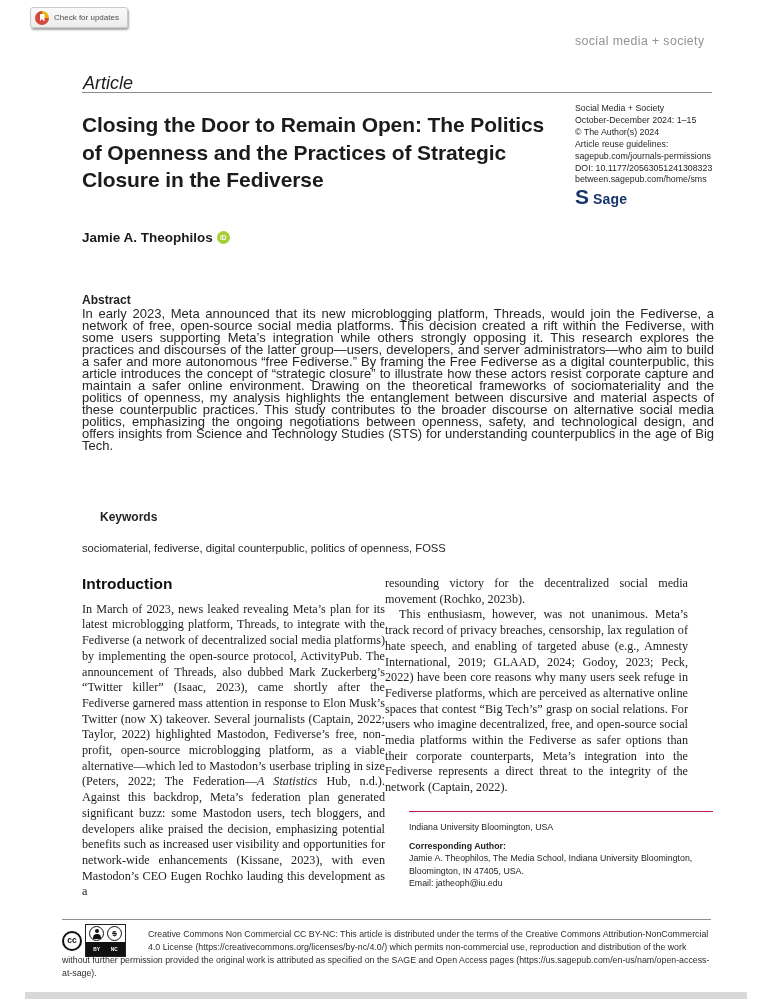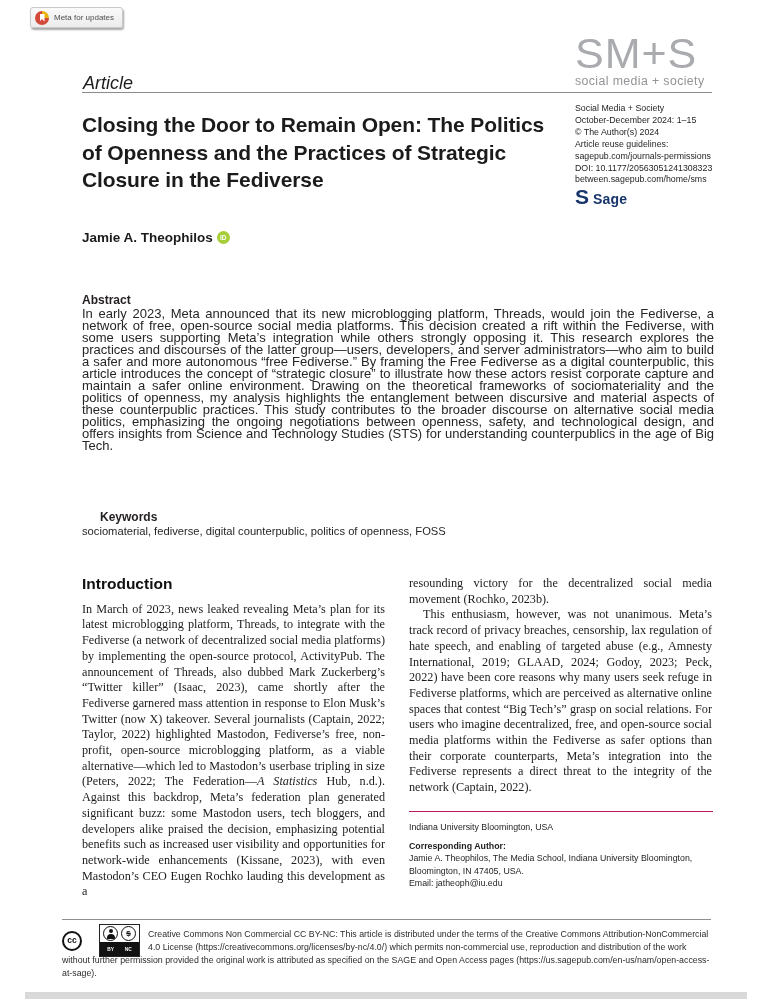--- a/index.html
+++ b/index.html
@@ -48,42 +48,42 @@
     width:13px; height:13px; border-radius:50%; background:#a6ce39; color:#fff;
     font-size:6.5px; font-weight:700; display:flex; align-items:center; justify-content:center; cursor:pointer;
   }
   
   .abs-head { position:absolute; left:82px; top:293px; font-size:12px; font-weight:700; }
   .abs-text {
     position:absolute; left:82px; top:308px; width:632px;
     font-size:13px; line-height:12px; text-align:justify; color:#262626;
   }
   .kw-head { position:absolute; left:100px; top:510px; font-size:12px; font-weight:700; }
-  .kw-text { position:absolute; left:82px; top:525px; width:632px; font-size:11.2px; color:#262626; }
+  .kw-text { position:absolute; left:82px; top:542px; width:632px; font-size:11.2px; color:#262626; }
   
-  .columns { position:absolute; left:82px; top:576px; width:631px; display:flex; gap:24px; }
+  .columns { position:absolute; left:82px; top:576px; width:631px; display:flex; }
   .col { width:303px; font-family:"Liberation Serif", serif; font-size:12.2px; line-height:15.7px; text-align:justify; color:#1c1c1c; }
   .col h2 { font-family:"Liberation Sans", sans-serif; font-size:15.5px; font-weight:700; color:#111; margin:0 0 10px 0; text-align:left; }
   .col p.indent { text-indent:14px; }
   .col .ital { font-style:italic; }
   
   .footnote {
     position:absolute; left:409px; top:811px; width:304px;
     border-top:1px solid #be185d; padding-top:9px;
     font-size:8.8px; line-height:12.2px; color:#1e1e1e;
   }
   .footnote .gap { height:7px; }
   .footnote .bold { font-weight:700; }
   
   .license {
     position:absolute; left:62px; top:919px; width:649px;
     border-top:1px solid #8f8f8f; padding-top:8px;
     font-size:8.8px; line-height:13px; color:#2c2c2c; text-align:left;
   }
-  .cc-badge { float:left; width:76px; height:25px; margin-right:10px; display:flex; align-items:center; gap:17px; }
+  .cc-badge { float:left; width:76px; height:25px; margin-right:10px; display:flex; align-items:center; gap:3px; }
   .cc-circle {
     width:20px; height:20px; border:2.5px solid #111; border-radius:50%; background:#fff;
     display:flex; align-items:center; justify-content:center;
     font-size:8.5px; font-weight:700; color:#111; flex:0 0 auto;
   }
   .cc-box { flex:0 0 auto; border:1px solid #222; background:#fff; }
   .cc-box-top { display:flex; gap:3px; padding:1px 3px; background:#fff; }
   .cc-box-top .mini {
     width:15px; height:15px; border:1.8px solid #111; border-radius:50%;
     display:flex; align-items:center; justify-content:center; font-size:8px; font-weight:700; color:#111;
@@ -97,28 +97,27 @@
 </style>
 </head>
 <body>
 
 <div class="page">
 
   <div class="check-badge">
     <span class="check-icon">
         <i></i>
       </span>
-    <span class="lbl">Meta for updates</span>
+    <span class="lbl">Check for updates</span>
   </div>
 
   <div class="article-type">Article</div>
   <div class="head-rule"></div>
 
   <div class="sms-logo">
-    <div class="sms-big">SM+S</div>
     <div class="sms-tag">social media + society</div>
   </div>
 
   <div class="journal-info">
     <div>Social Media + Society</div>
     <div>October-December 2024: 1–15</div>
     <div>© The Author(s) 2024</div>
     <div>Article reuse guidelines:</div>
     <div class="link">sagepub.com/journals-permissions</div>
     <div>DOI: 10.1177/20563051241308323</div>

